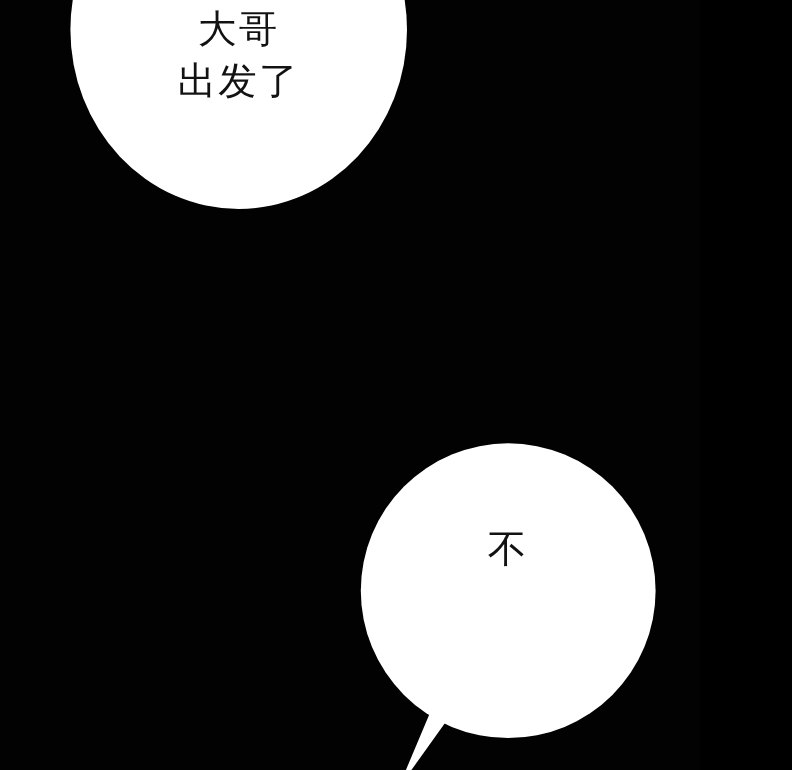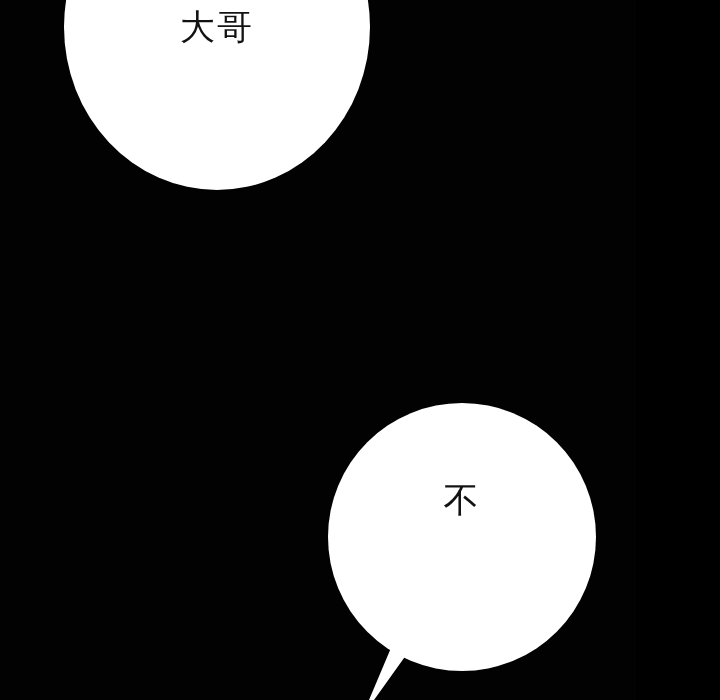--- a/index.html
+++ b/index.html
@@ -70,20 +70,21 @@
   }
 </style>
 </head>
 <body>
 
 <div class="panel">
 
   <div class="bubble bubble-top">
     <div class="bubble-text">
       <div>大哥</div>
+      <div>出发了</div>
     </div>
   </div>
 
   <div class="bubble bubble-bottom">
     <div class="bubble-text">
       <div>不</div>
     </div>
   </div>
 
   <svg class="tail-svg" viewBox="0 0 720 700" xmlns="http://www.w3.org/2000/svg" aria-hidden="true">

